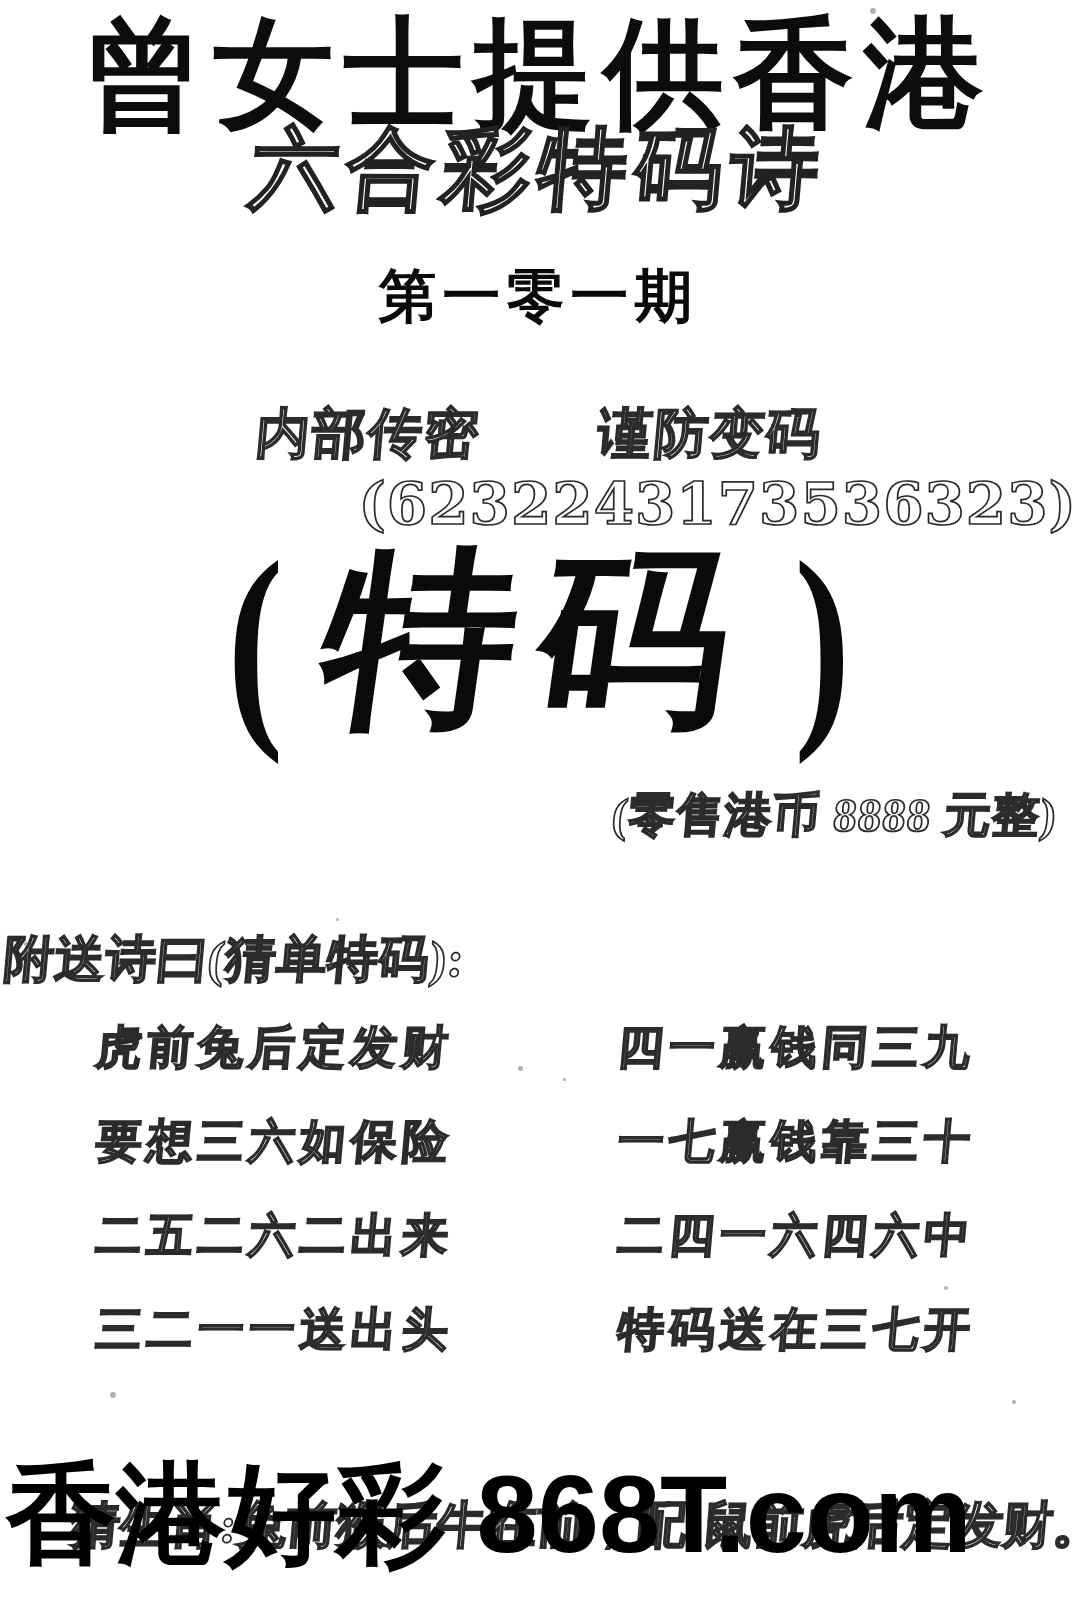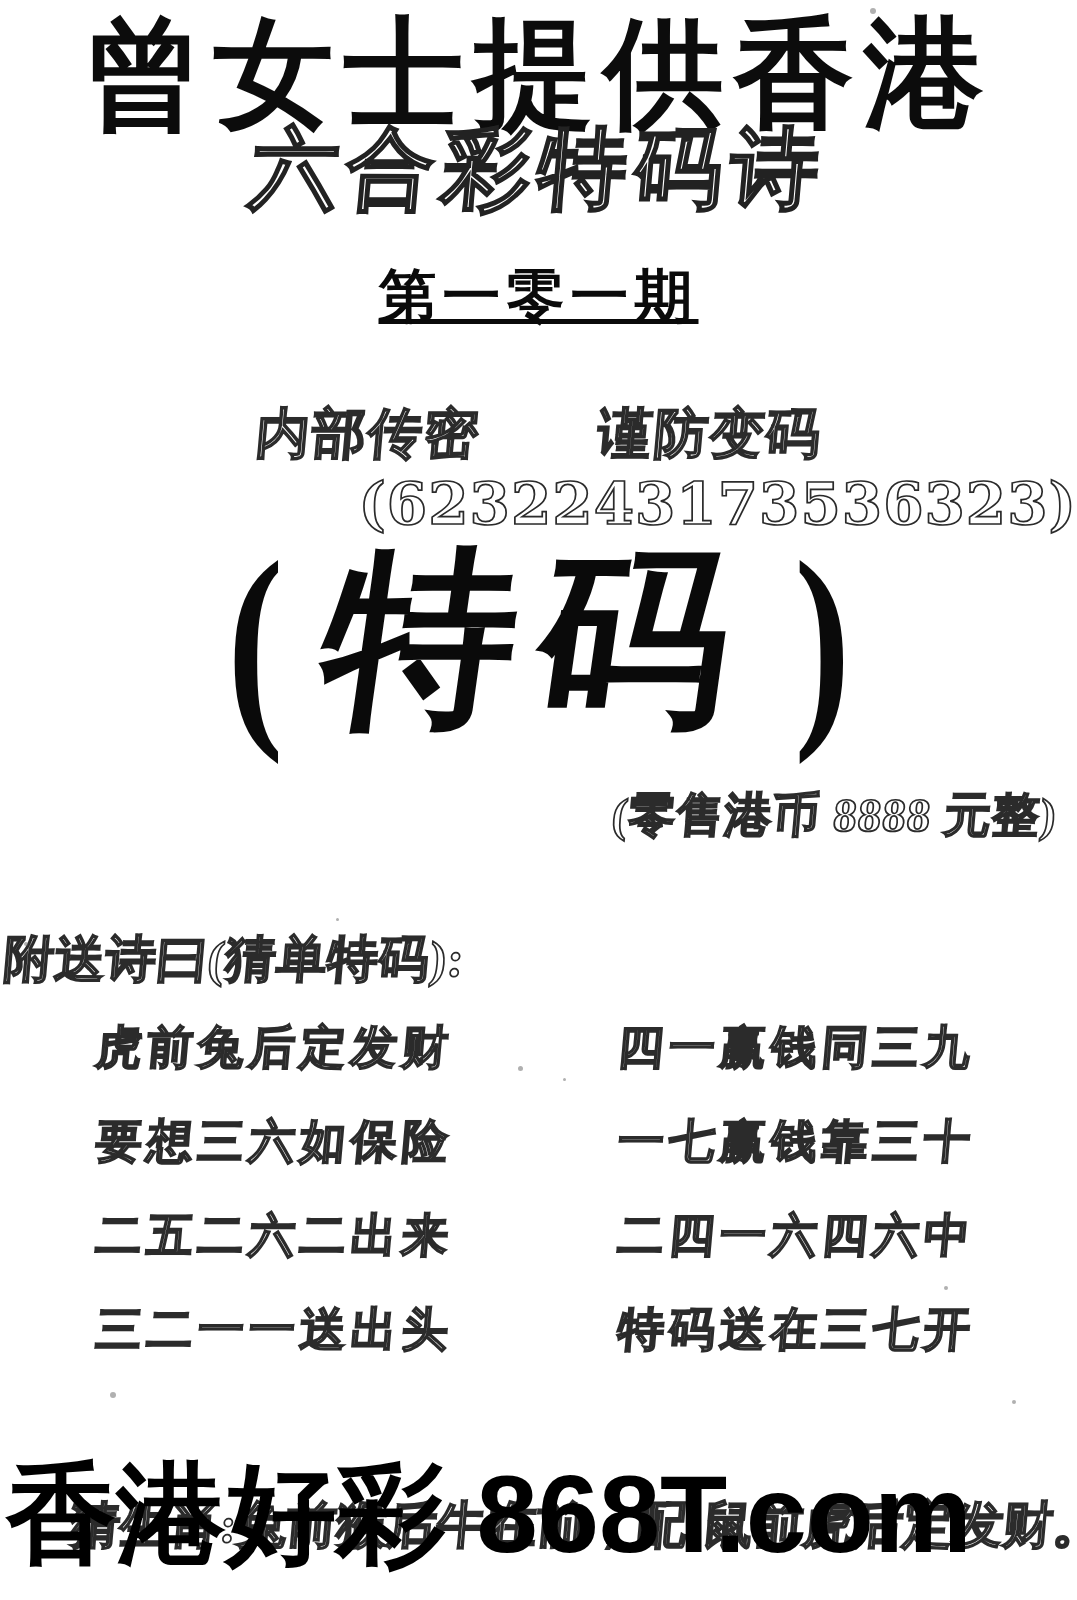--- a/index.html
+++ b/index.html
@@ -36,21 +36,21 @@
     top:124px;left:0;width:100%;
     text-align:center;
     font-size:88px;font-weight:bold;
     letter-spacing:8px;line-height:1.05;
   }
   .issue{
     top:258px;left:0;width:100%;
     text-align:center;
     font-family:"Liberation Sans","DejaVu Sans",sans-serif;
     font-size:58px;font-weight:bold;
-    letter-spacing:6px;color:#0a0a0a;text-decoration:underline;
+    letter-spacing:6px;color:#0a0a0a;
   }
   .notice{
     top:398px;left:0;width:100%;
     display:flex;justify-content:center;gap:118px;
     font-size:54px;font-weight:bold;letter-spacing:2px;
   }
   .serial{
     top:470px;left:0;width:100%;
     text-align:right;
     font-size:58px;font-weight:bold;

